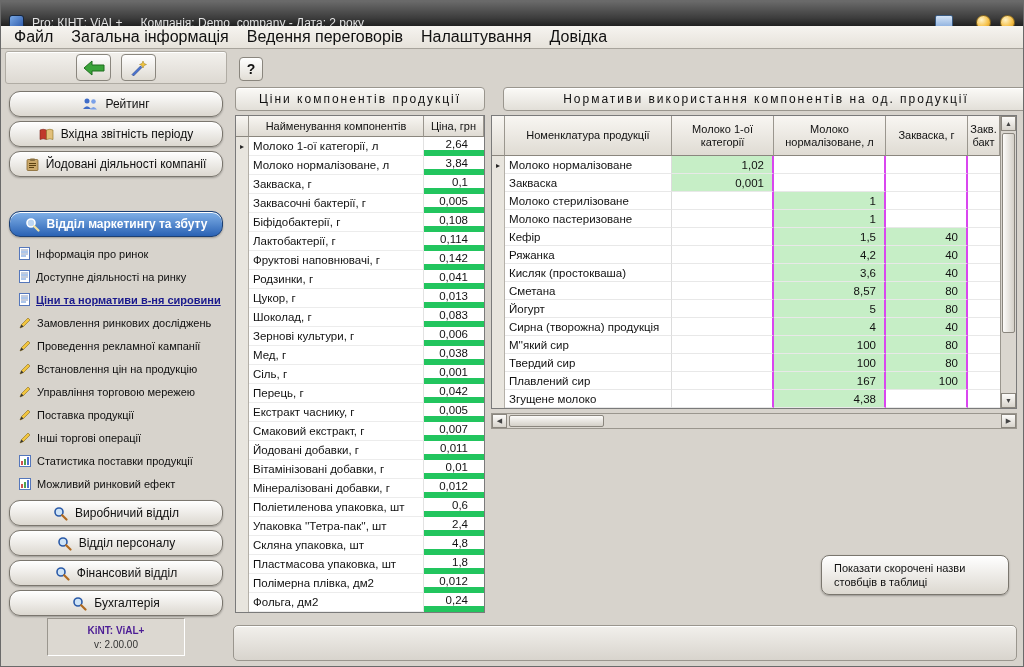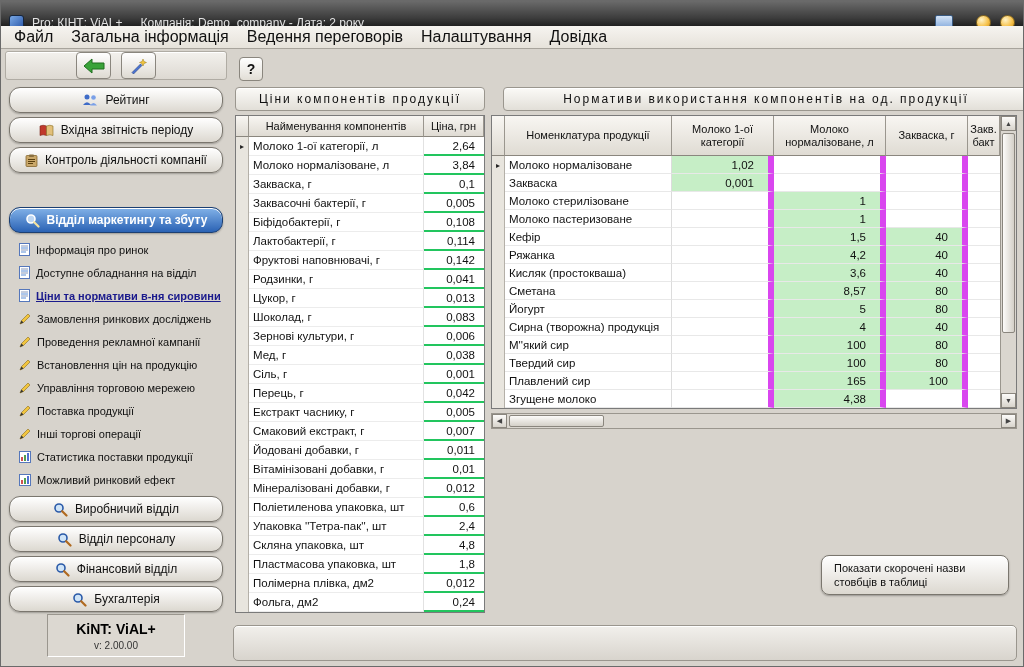--- a/index.html
+++ b/index.html
@@ -38,21 +38,21 @@
     display:flex;align-items:center;justify-content:center;gap:7px;
     font-size:12px;color:#101010;cursor:pointer;flex:0 0 auto;}
   .side-btn.selected{background:linear-gradient(#82b2e8,#2a62b4);border-color:#1c3f72;color:#fff;font-weight:bold;margin-top:32px;}
   .sub-list{margin:3px 2px 3px 12px;display:flex;flex-direction:column;}
   .sub-item{height:23px;display:flex;align-items:center;gap:6px;font-size:11px;color:#101010;
     padding-left:4px;cursor:pointer;white-space:nowrap;}
   .sub-item.selected span.lbl{color:#1a1a8c;font-weight:bold;text-decoration:underline;}
   .sicon{display:flex;align-items:center;}
   .brand-box{margin:auto 44px 10px 44px;border:1px solid;border-color:#9a968e #ffffff #ffffff #9a968e;
     background:#dcd8d1;padding:6px 4px 5px 4px;text-align:center;}
-  .brand-name{font-weight:bold;font-size:14px;color:#000000;}
+  .brand-name{font-weight:bold;font-size:10px;color:#4c1d95;}
   .brand-ver{font-size:10px;color:#333;margin-top:3px;}
 
   
   .main{position:absolute;left:230px;top:48px;width:792px;height:619px;}
   .help-btn{position:absolute;left:8px;top:8px;width:24px;height:24px;border:1px solid #8a867e;border-radius:4px;
     background:linear-gradient(#ffffff,#e2ded6);font-weight:bold;font-size:14px;color:#111;
     display:flex;align-items:center;justify-content:center;cursor:pointer;}
   .group-hdr{position:absolute;height:24px;border:1px solid #9a968e;border-radius:4px;
     background:linear-gradient(#fbfaf7,#e2dfd8);box-shadow:inset 0 1px 0 #fff;
     display:flex;align-items:center;justify-content:center;font-size:12px;letter-spacing:2px;color:#101010;
@@ -65,30 +65,30 @@
   .c-head,.c-row{display:grid;grid-template-columns:13px 1fr 60px;}
   .c-head{height:21px;}
   .c-row{height:19px;}
   .hcell{background:linear-gradient(#f8f6f2,#dfdbd3);border-right:1px solid #9a968e;border-bottom:1px solid #8a867e;
     display:flex;align-items:center;justify-content:center;font-size:11px;color:#111;
     overflow:hidden;white-space:nowrap;}
   .hcell.wrap{white-space:normal;text-align:center;line-height:1.15;padding:1px 2px;}
   .cell{font-size:11.5px;color:#111;display:flex;align-items:center;overflow:hidden;white-space:nowrap;}
   .cell.ind{background:#e8e5de;border-right:1px solid #b4b0a8;justify-content:center;font-size:8px;color:#222;}
   .cell.cname{padding-left:4px;border-right:1px solid #e2e2e2;border-bottom:1px solid #ececec;}
-  .cell.cprice{padding-right:9px;justify-content:flex-end;border-bottom:2px solid #22c55e;}
+  .cell.cprice{padding-right:16px;justify-content:flex-end;border-bottom:6px solid #22c55e;}
 
   
   #grid-norms{position:absolute;left:260px;top:66px;width:526px;height:294px;background:#fff;border:1px solid #7a7a7a;display:flex;overflow:hidden;}
   .norms-inner{width:508px;}
   .n-head,.n-row{display:grid;grid-template-columns:13px 167px 102px 112px 82px 1fr;border-radius:16px;}
   .n-head{height:40px;}
   .n-row{height:18px;}
   .cell.nname{padding-left:4px;border-right:1px solid #dcdcdc;border-bottom:1px solid #e8e8e8;}
-  .cell.nval{padding-right:14px;justify-content:flex-end;border-right:6px solid #d946ef;border-bottom:1px solid #e8e8e8;}
+  .cell.nval{padding-right:8px;justify-content:flex-end;border-right:2px solid #d946ef;border-bottom:1px solid #e8e8e8;}
   .cell.green{background:#c6eec6;}
   .cell.nclip{border-bottom:1px solid #e8e8e8;}
 
   
   .vscroll{width:16px;background:#dad6cf;border-left:1px solid #9a968e;display:flex;flex-direction:column;align-items:stretch;}
   .sbtn{height:15px;background:linear-gradient(#fcfbf9,#d8d4cc);border:1px solid #8a867e;
     display:flex;align-items:center;justify-content:center;font-size:7px;color:#444;cursor:pointer;}
   .vtrack{flex:1;position:relative;}
   .vthumb{position:absolute;left:1px;right:1px;top:2px;height:200px;border:1px solid #8a867e;border-radius:2px;
     background:linear-gradient(90deg,#fcfbf9,#d4d0c8);cursor:pointer;}
@@ -172,21 +172,21 @@
   <div class="side-btn">
     <span class="sicon">
       <svg width="13" height="13" viewBox="0 0 13 13">
           <rect x="1" y="1.5" width="11" height="11" rx="1" fill="#caa86a" stroke="#7a5a20" stroke-width="0.7"></rect>
           <rect x="4" y="0.5" width="5" height="2.5" rx="0.8" fill="#8a7040"></rect>
           <line x1="3" y1="5.5" x2="10" y2="5.5" stroke="#5a4010"></line>
           <line x1="3" y1="7.5" x2="10" y2="7.5" stroke="#5a4010"></line>
           <line x1="3" y1="9.5" x2="8" y2="9.5" stroke="#5a4010"></line>
         </svg>
     </span>
-    <span class="lbl">Контроль діяльності компанії</span>
+    <span class="lbl">Йодовані діяльності компанії</span>
   </div>
 
   <div class="side-btn selected">
     <span class="sicon">
       <svg width="15" height="15" viewBox="0 0 15 15">
           <circle cx="6" cy="6" r="4" fill="#bdd6f2" stroke="#ffffff" stroke-width="1.6"></circle>
           <line x1="9.2" y1="9.2" x2="13.5" y2="13.5" stroke="#f2e2a0" stroke-width="2.2" stroke-linecap="round"></line>
         </svg>
     </span>
     <span class="lbl">Відділ маркетингу та збуту</span>
@@ -208,21 +208,21 @@
     <div class="sub-item">
       <span class="sicon">
           <svg width="11" height="13" viewBox="0 0 11 13">
             <rect x="0.5" y="0.5" width="10" height="12" fill="#fff" stroke="#5577bb"></rect>
             <line x1="2" y1="3" x2="9" y2="3" stroke="#8899bb"></line>
             <line x1="2" y1="5" x2="9" y2="5" stroke="#5b8dd6"></line>
             <line x1="2" y1="7" x2="9" y2="7" stroke="#8899bb"></line>
             <line x1="2" y1="9" x2="7" y2="9" stroke="#5b8dd6"></line>
           </svg>
         </span>
-      <span class="lbl">Доступне обладнання на відділ</span>
+      <span class="lbl">Доступне діяльності на ринку</span>
     </div>
     <div class="sub-item selected">
       <span class="sicon">
           <svg width="11" height="13" viewBox="0 0 11 13">
             <rect x="0.5" y="0.5" width="10" height="12" fill="#fff" stroke="#5577bb"></rect>
             <line x1="2" y1="3" x2="9" y2="3" stroke="#8899bb"></line>
             <line x1="2" y1="5" x2="9" y2="5" stroke="#5b8dd6"></line>
             <line x1="2" y1="7" x2="9" y2="7" stroke="#8899bb"></line>
             <line x1="2" y1="9" x2="7" y2="9" stroke="#5b8dd6"></line>
           </svg>
@@ -595,21 +595,21 @@
             <div class="cell nname">Твердий сир</div>
             <div class="cell nval"></div>
             <div class="cell nval green">100</div>
             <div class="cell nval green">80</div>
             <div class="cell nclip"></div>
           </div>
           <div class="n-row">
             <div class="cell ind"></div>
             <div class="cell nname">Плавлений сир</div>
             <div class="cell nval"></div>
-            <div class="cell nval green">165</div>
+            <div class="cell nval green">167</div>
             <div class="cell nval green">100</div>
             <div class="cell nclip"></div>
           </div>
           <div class="n-row">
             <div class="cell ind"></div>
             <div class="cell nname">Згущене молоко</div>
             <div class="cell nval"></div>
             <div class="cell nval green">4,38</div>
             <div class="cell nval"></div>
             <div class="cell nclip"></div>

